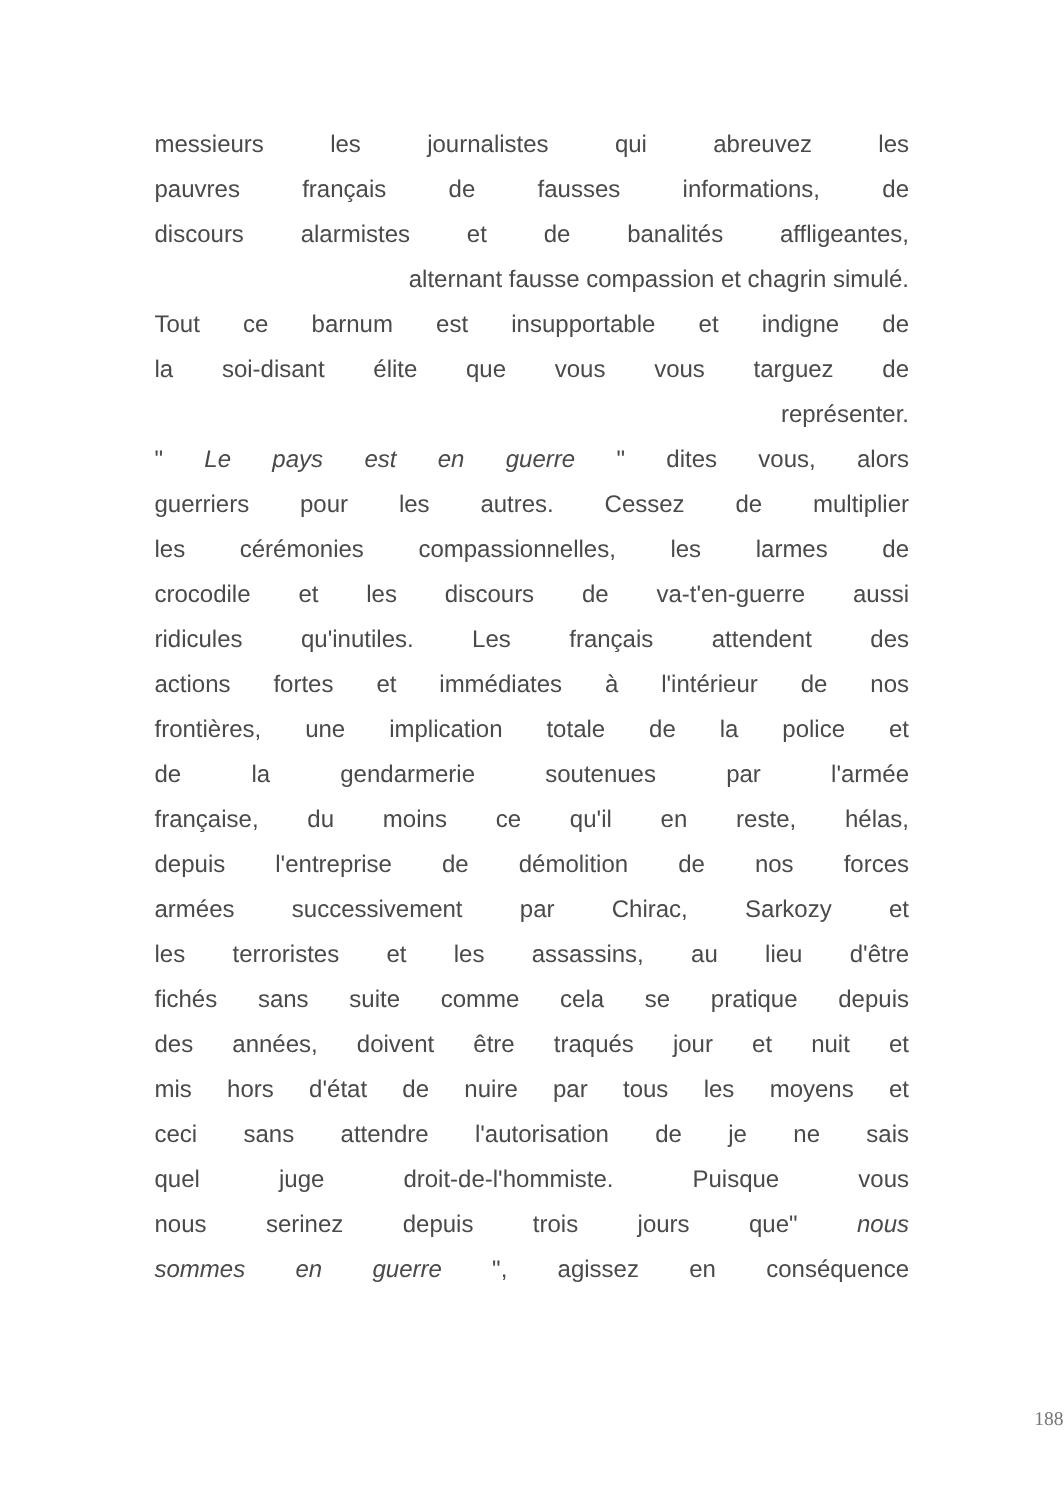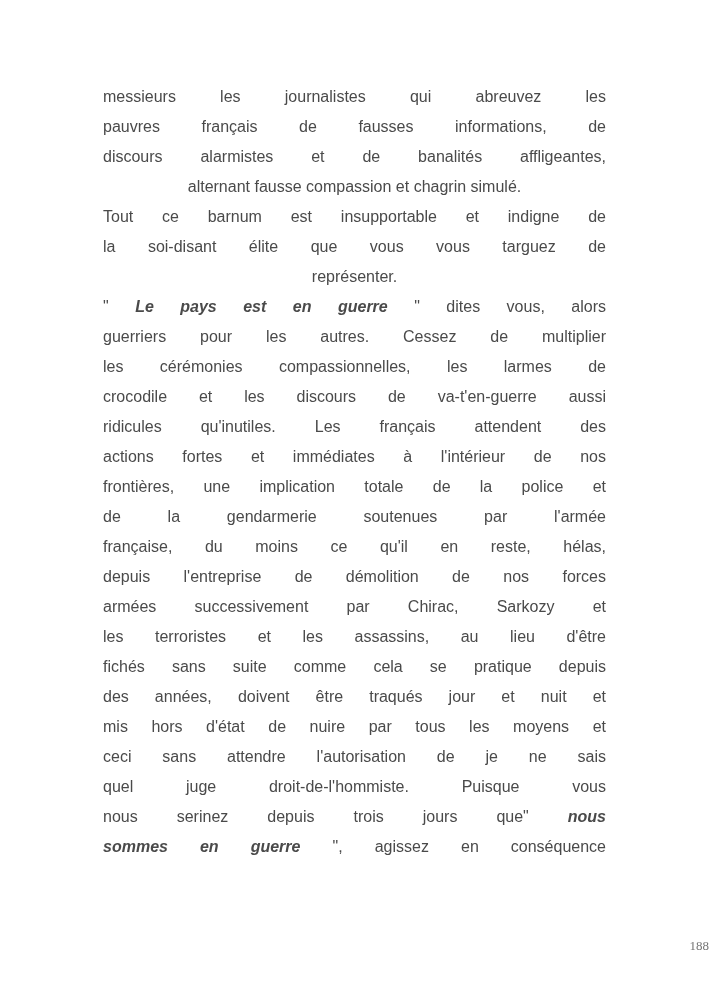--- a/index.html
+++ b/index.html
@@ -22,29 +22,28 @@
     width: 503px;
     font-size: 16px;
     color: #4a4a4a;
   }
   .paragraph {
     margin: 0;
   }
   .line {
     height: 30px;
     line-height: 30px;
-    text-align: center;
+    text-align: right;
   }
   .line.just {
     text-align: justify;
     text-align-last: justify;
   }
   .italic {
     font-style: italic;
-    font-weight: bold;
   }
   .page-number {
     position: absolute;
     left: 0;
     top: 938px;
     width: 709px;
     text-align: right;
     font-family: "Liberation Serif", serif;
     font-size: 13px;
     color: #757575;

